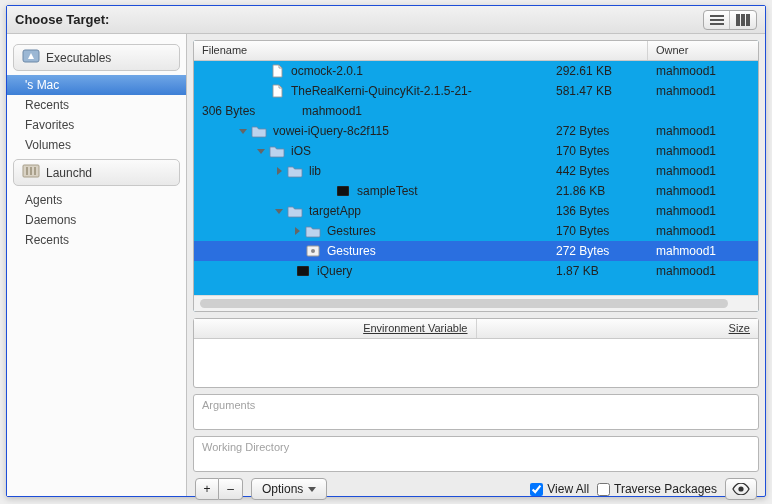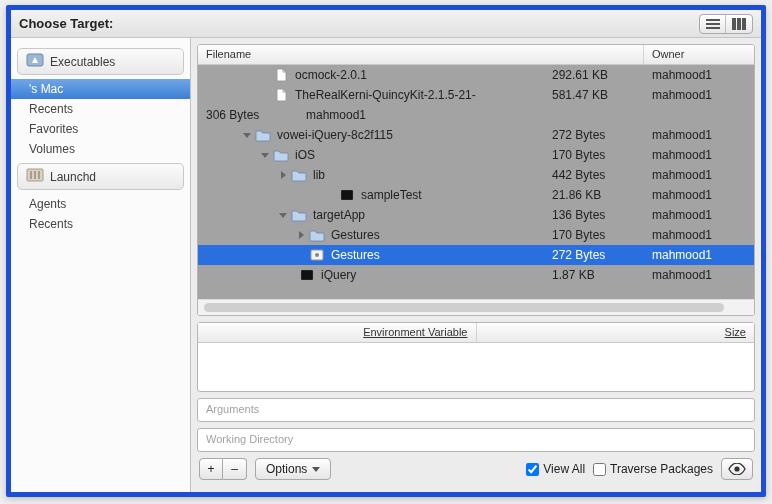--- a/index.html
+++ b/index.html
@@ -10,21 +10,21 @@
     color: #222;
     width: 772px;
     height: 504px;
     overflow: hidden;
   }
   .window {
     width: 760px;
     height: 492px;
     margin: 5px 6px;
     background: #ececec;
-    border: 5px solid #1d4ed8;
+    border: 1px solid #1d4ed8;
     border-radius: 2px;
     box-shadow: 0 2px 6px rgba(0,0,0,.2);
     display: flex;
     flex-direction: column;
   }
   .titlebar {
     height: 28px;
     display: flex;
     align-items: center;
     justify-content: space-between;
@@ -88,21 +88,21 @@
   
   .main {
     flex: 1;
     display: flex;
     flex-direction: column;
     min-width: 0;
   }
   .filelist {
     flex: 0 0 auto;
     margin: 6px 6px 0 6px;
-    background: #a3a3a3;
+    background: #0ea5e9;
     border: 1px solid #b6b6b6;
     border-radius: 3px;
     display: flex;
     flex-direction: column;
     height: 272px;
   }
   .fl-header {
     display: flex;
     height: 20px;
     background: linear-gradient(#fdfdfd,#eaeaea);
@@ -187,21 +187,21 @@
     flex: 1;
     text-align: right;
     padding: 3px 8px;
     font-size: 11px;
     color: #333;
     border-right: 1px solid #d3d3d3;
     text-decoration: underline;
   }
   .env-header .ecol:last-child { border-right: none; }
   .text-panel {
-    height: 24px;
+    height: 36px;
     border: 1px solid #b6b6b6;
     border-radius: 3px;
     background: #fff;
     padding: 4px 8px;
     color: #a2a2a2;
     font-size: 11px;
   }
 
   
   .footer {
@@ -289,20 +289,21 @@
         <div class="src-header">
           <span><svg viewBox="0 0 18 14">
               <rect x="1" y="1" width="16" height="12" rx="1" fill="#d9d2c4" stroke="#a89f8a"></rect>
               <rect x="4" y="3" width="2" height="8" fill="#a89f8a"></rect>
               <rect x="8" y="3" width="2" height="8" fill="#a89f8a"></rect>
               <rect x="12" y="3" width="2" height="8" fill="#a89f8a"></rect>
             </svg></span>
           <span>Launchd</span>
         </div>
         <div class="src-item">Agents</div>
+        <div class="src-item">Daemons</div>
         <div class="src-item">Recents</div>
       </div>
 
     <div class="main">
 
       <div class="filelist">
         <div class="fl-header">
           <div class="col filename">Filename</div>
           <div class="col owner">Owner</div>
         </div>

